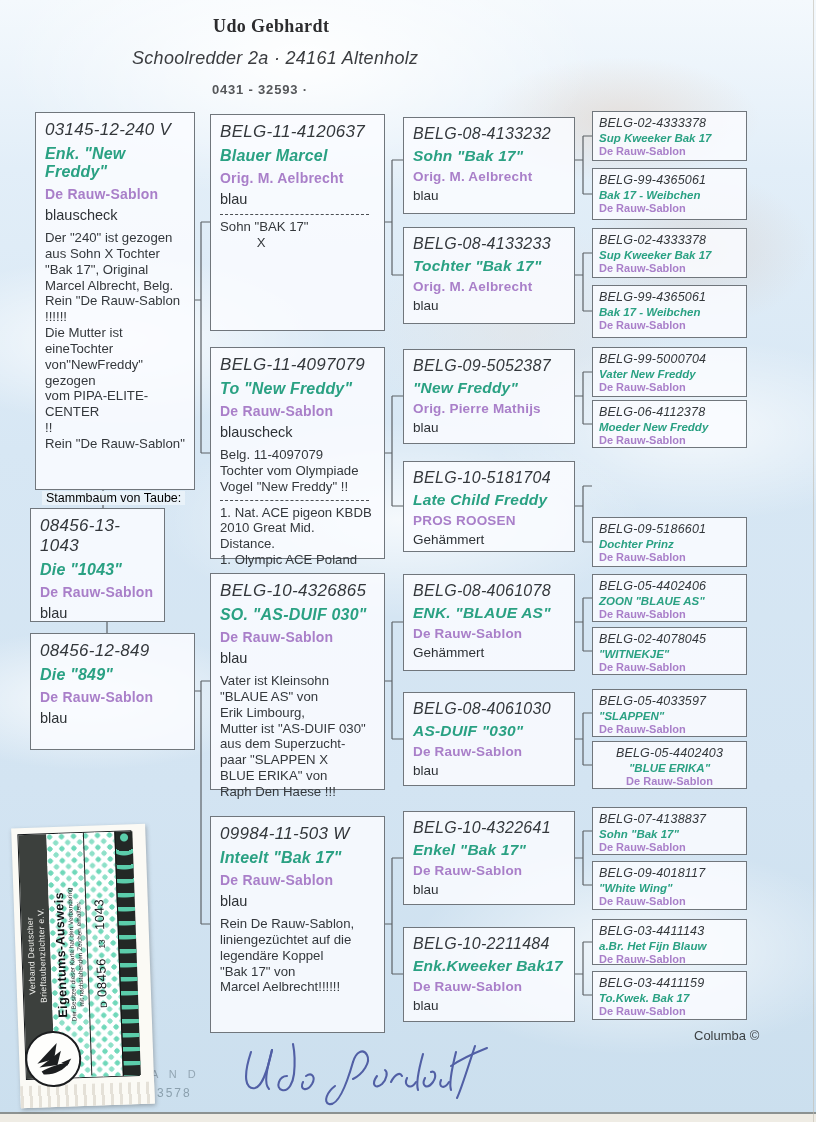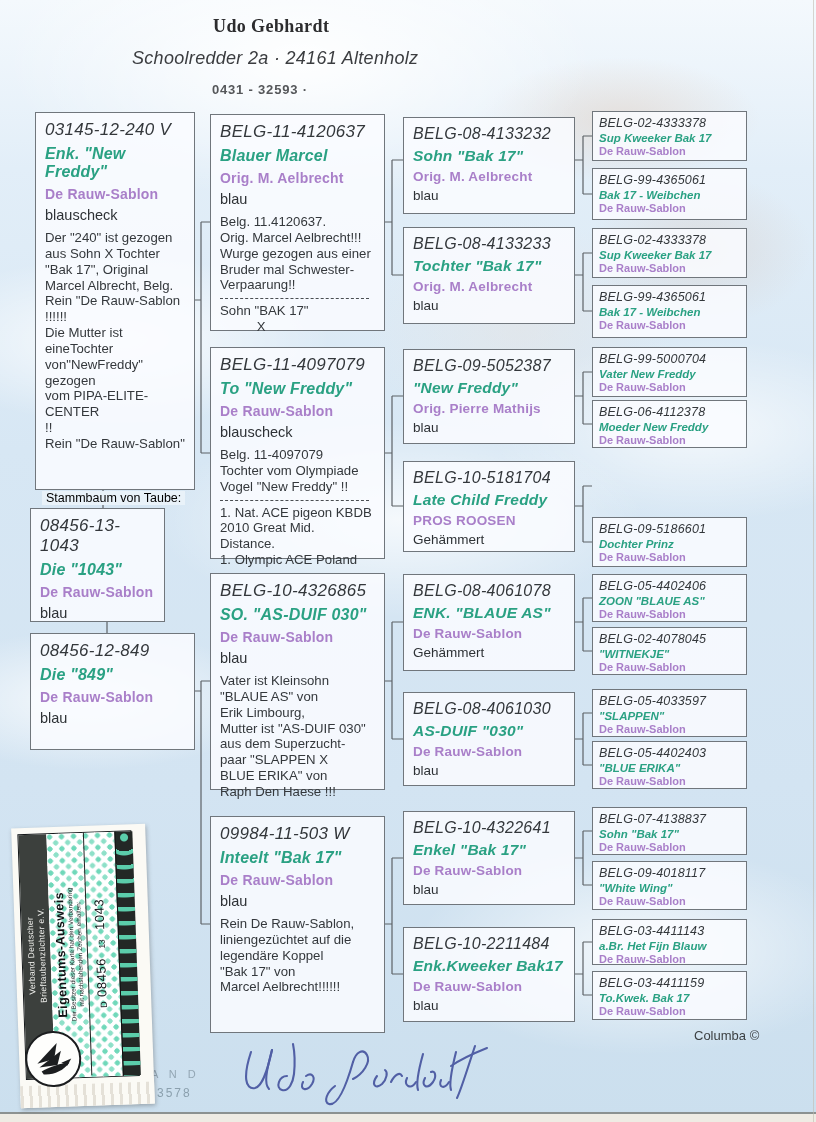--- a/index.html
+++ b/index.html
@@ -149,25 +149,20 @@
     <div class="pname">Die "849"</div>
     <div class="strain">De Rauw-Sablon</div>
     <div class="pcolor">blau</div>
   </div>
 
   <div class="pbox" style="left:210px;top:114px;width:175px;height:217px;">
     <div class="ring">BELG-11-4120637</div>
     <div class="pname">Blauer Marcel</div>
     <div class="strain">Orig. M. Aelbrecht</div>
     <div class="pcolor">blau</div>
-    <div class="notes">Belg. 11.4120637.
-Orig. Marcel Aelbrecht!!!
-Wurge gezogen aus einer
-Bruder mal Schwester-
-Verpaarung!!</div>
     <div class="divider"></div>
     <div class="notes pre">Sohn "BAK 17"
           X</div>
   </div>
 
   <div class="pbox" style="left:210px;top:347px;width:175px;height:212px;">
     <div class="ring">BELG-11-4097079</div>
     <div class="pname">To "New Freddy"</div>
     <div class="strain">De Rauw-Sablon</div>
     <div class="pcolor">blauscheck</div>
@@ -300,21 +295,21 @@
   <div class="sbox" style="left:592px;top:627px;width:155px;height:48px;">
     <div class="sring">BELG-02-4078045</div>
     <div class="sname">"WITNEKJE"</div>
     <div class="sstrain">De Rauw-Sablon</div>
   </div>
   <div class="sbox" style="left:592px;top:689px;width:155px;height:48px;">
     <div class="sring">BELG-05-4033597</div>
     <div class="sname">"SLAPPEN"</div>
     <div class="sstrain">De Rauw-Sablon</div>
   </div>
-  <div class="sbox" style="left:592px;top:741px;width:155px;height:48px;">
+  <div class="sbox" style="left:592px;top:741px;width:155px;height:48px;text-align:center;">
     <div class="sring">BELG-05-4402403</div>
     <div class="sname">"BLUE ERIKA"</div>
     <div class="sstrain">De Rauw-Sablon</div>
   </div>
   <div class="sbox" style="left:592px;top:807px;width:155px;height:48px;">
     <div class="sring">BELG-07-4138837</div>
     <div class="sname">Sohn "Bak 17"</div>
     <div class="sstrain">De Rauw-Sablon</div>
   </div>
   <div class="sbox" style="left:592px;top:861px;width:155px;height:49px;">

